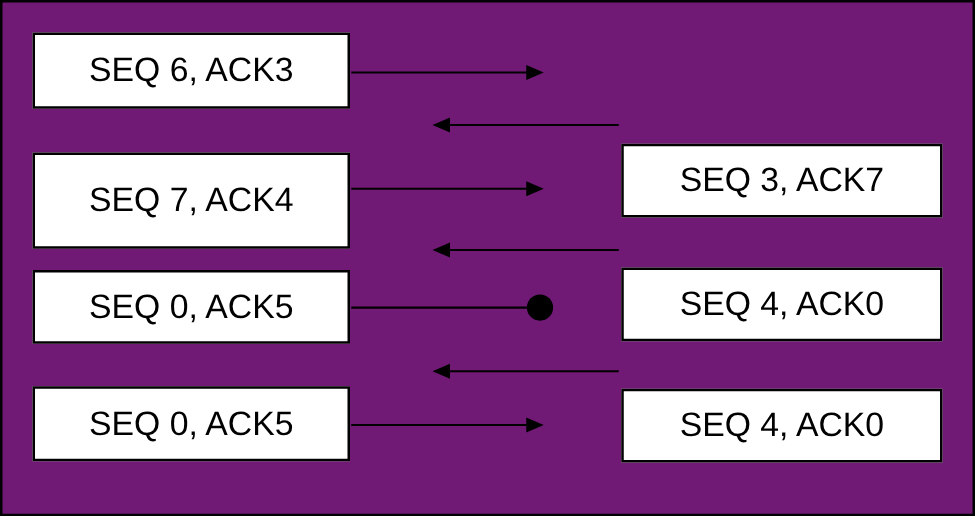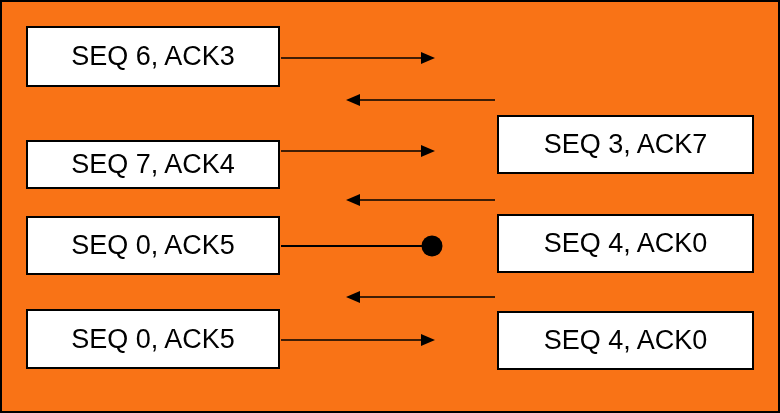--- a/index.html
+++ b/index.html
@@ -6,39 +6,39 @@
     margin: 0;
     padding: 0;
     background: #ffffff;
     font-family: "Liberation Sans", "DejaVu Sans", sans-serif;
   }
   .frame {
     position: relative;
     width: 776px;
     height: 409px;
     border: 2px solid #000000;
-    background: #f97316;
+    background: #701a75;
     overflow: hidden;
   }
   .msg-box {
     position: absolute;
     box-sizing: border-box;
     border: 2px solid #000000;
     background: #ffffff;
     display: flex;
     align-items: center;
     justify-content: center;
     font-size: 27px;
     color: #000000;
     white-space: nowrap;
   }
   .msg-box.left  { left: 24px;  width: 254px; }
   .msg-box.right { left: 495px; width: 257px; margin-top: 44px; }
   .box-l1 { top: 24px;  height: 61px; }
-  .box-l2 { top: 138px; height: 49px; }
+  .box-l2 { top: 120px; height: 77px; }
   .box-l3 { top: 214px; height: 59px; }
   .box-l4 { top: 307px; height: 60px; }
   .box-r1 { top: 69px;  height: 59px; }
   .box-r2 { top: 168px; height: 59px; }
   .box-r3 { top: 265px; height: 59px; }
   svg.arrows {
     position: absolute;
     left: 0;
     top: 0;
     width: 776px;

